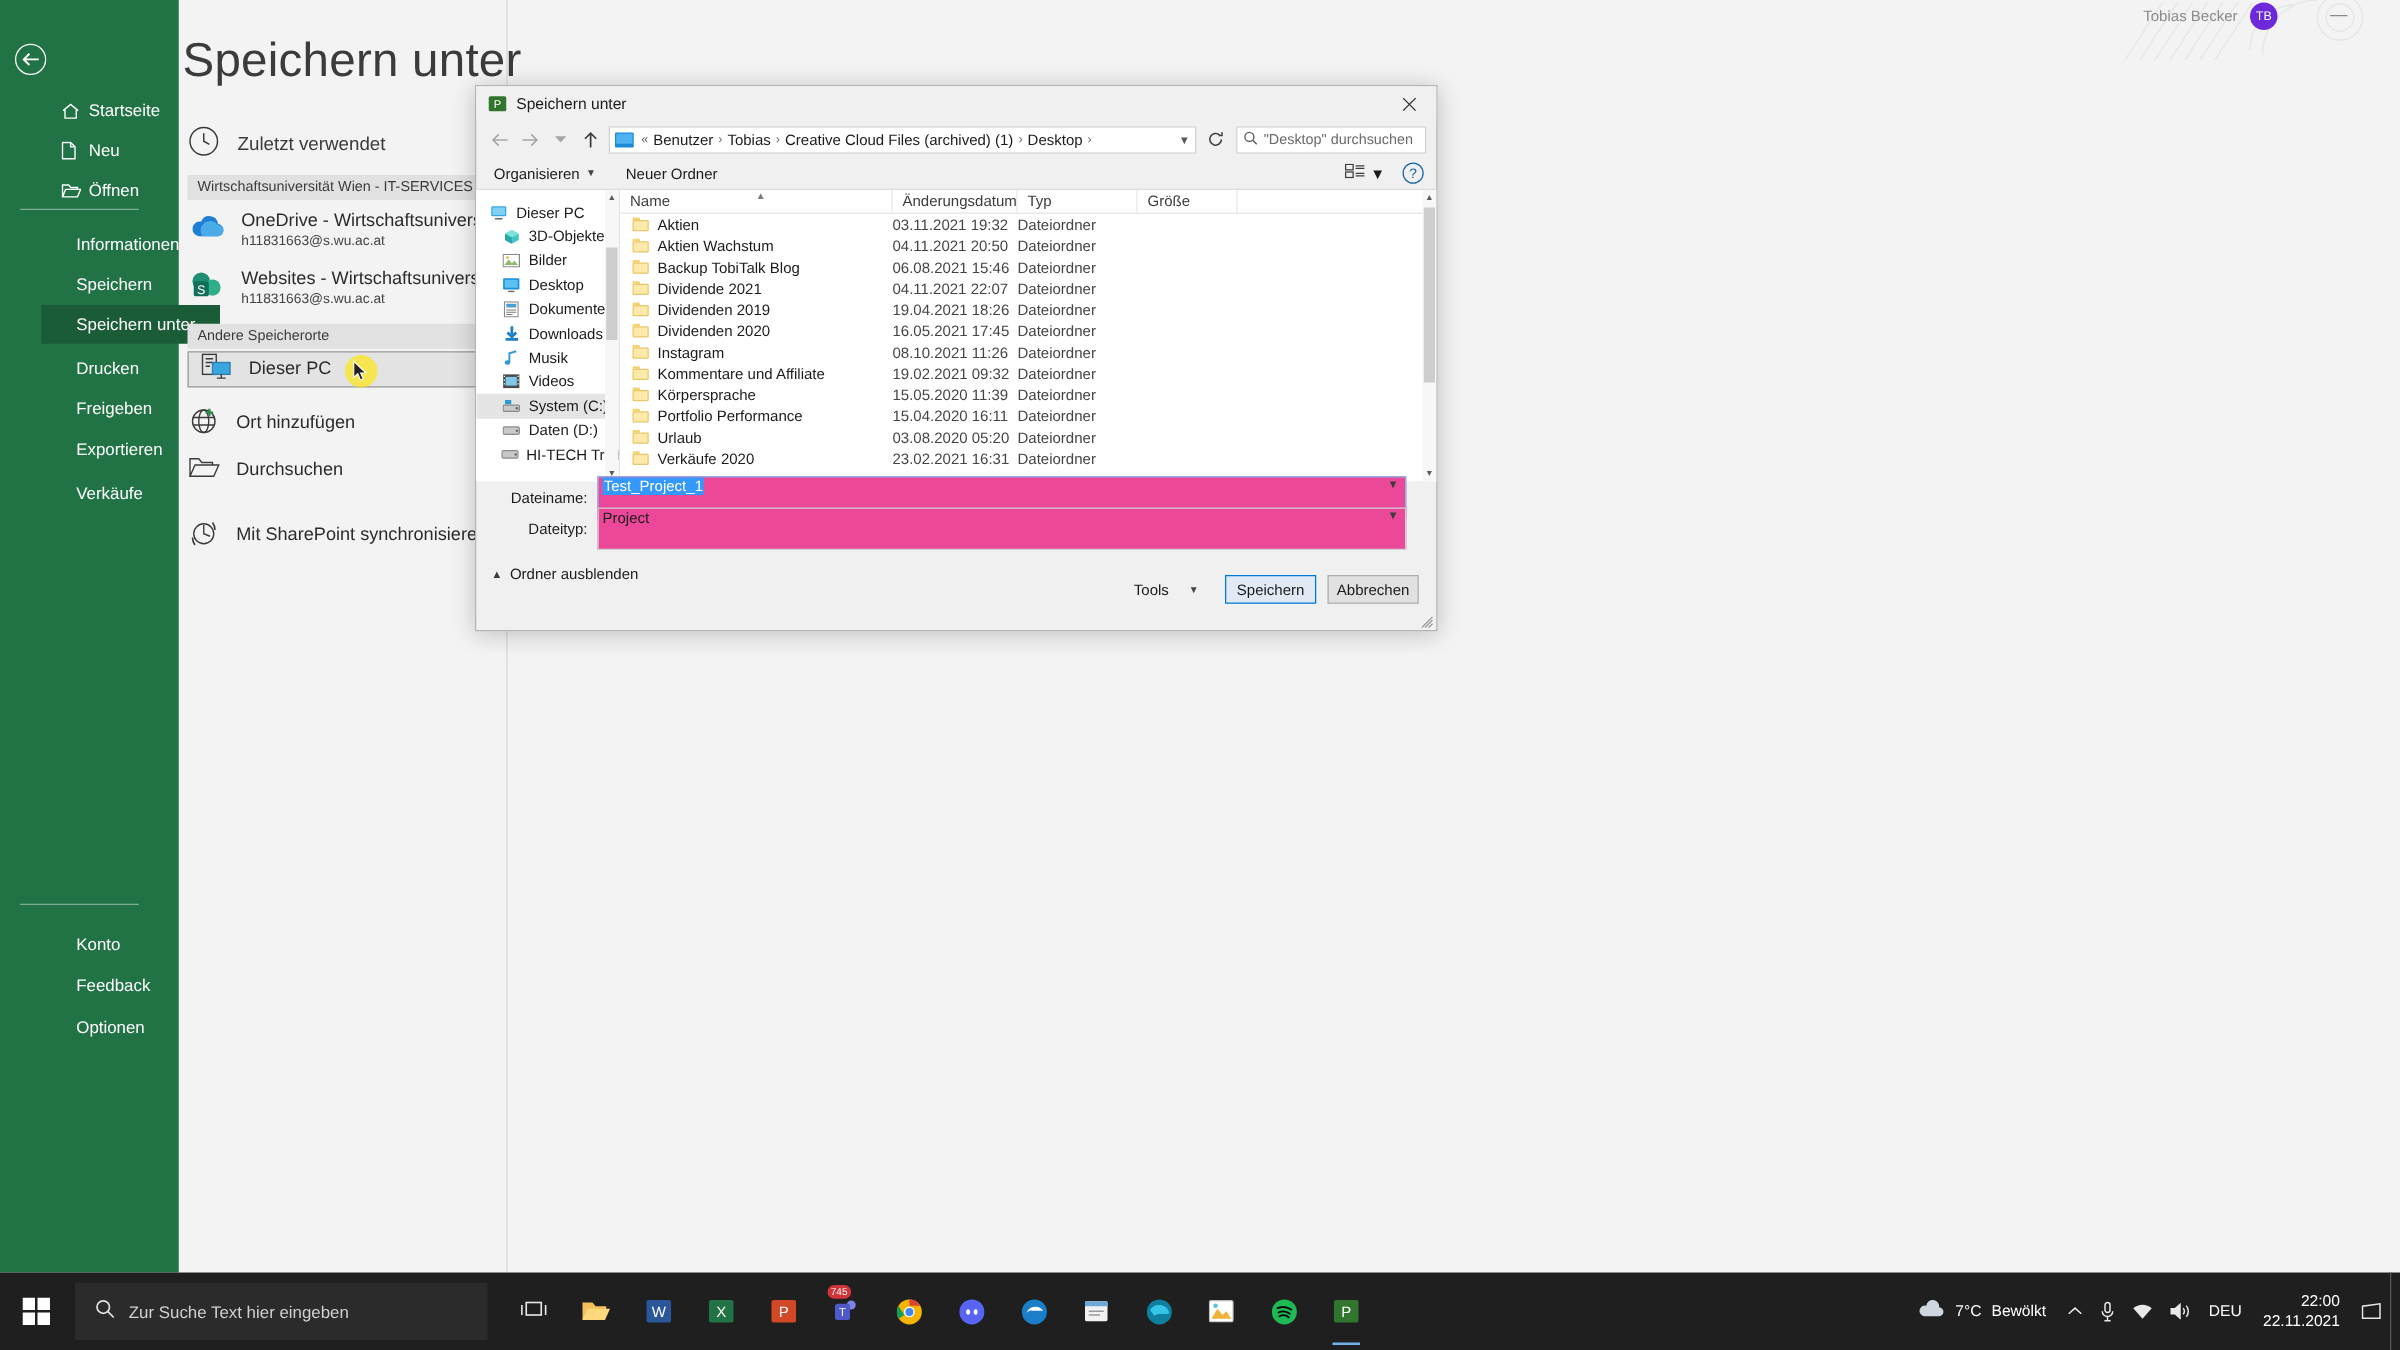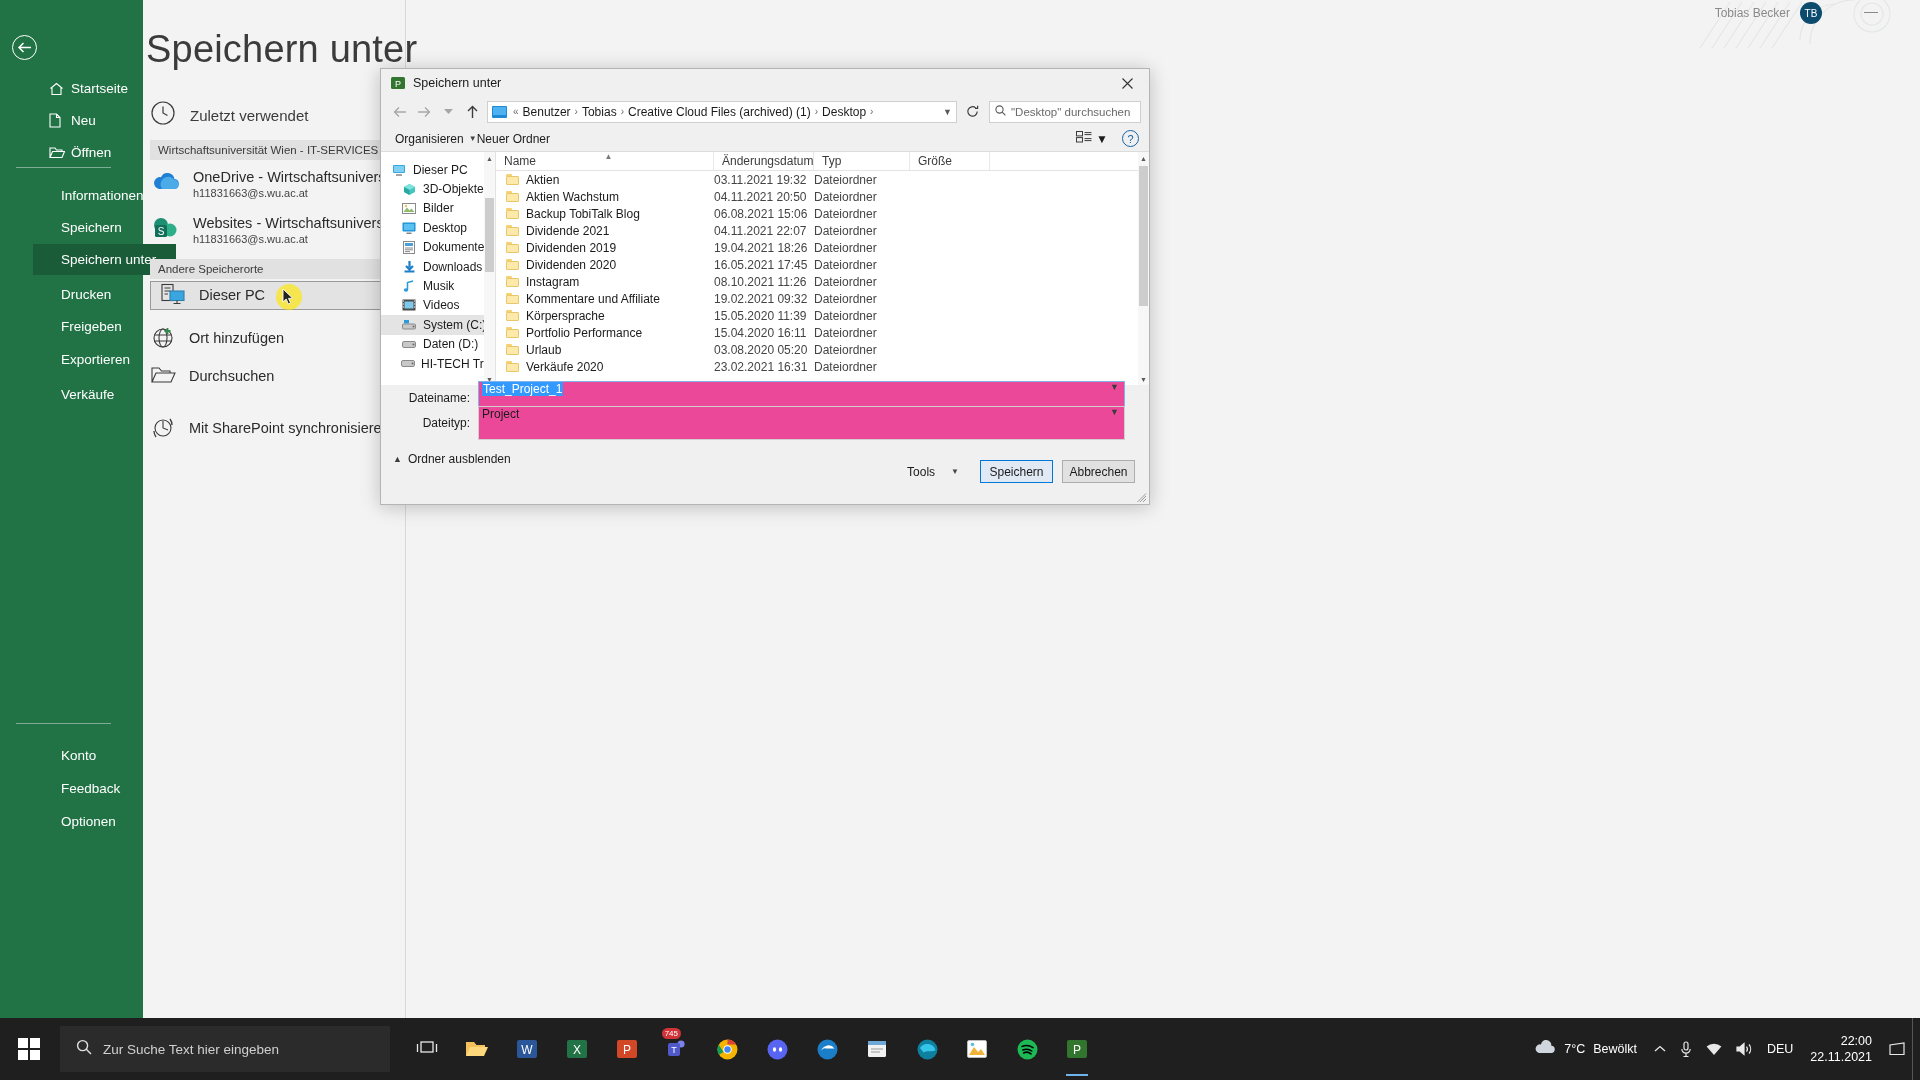--- a/index.html
+++ b/index.html
@@ -82,21 +82,21 @@
   
   .ppt-title {
     position: absolute; left: 0; right: 0; top: 6px; text-align: center;
     font-size: 12px; color: #6e6e6e;
   }
   .ppt-user {
     position: absolute; right: 130px; top: 6px; font-size: 12px; color: #8a8a8a;
   }
   .ppt-badge {
     position: absolute; right: 98px; top: 2px; width: 22px; height: 22px;
-    border-radius: 50%; background: #0c4a6e; color: #fff; font-size: 10px;
+    border-radius: 50%; background: #6d28d9; color: #fff; font-size: 10px;
     display: flex; align-items: center; justify-content: center;
   }
   .ppt-deco { position: absolute; right: 0; top: 0; width: 420px; height: 48px; opacity: .25; }
   .ppt-min { position: absolute; right: 42px; top: 12px; width: 14px; height: 1px; background: #8a8a8a; }
 
   
   .dlg {
     position: absolute; left: 380px; top: 68px; width: 770px; height: 437px;
     background: #f0f0f0; border: 1px solid #b4b4b4;
     box-shadow: 0 2px 18px rgba(0,0,0,0.22);
@@ -127,21 +127,21 @@
   .crumb-dd { position: absolute; right: 4px; font-size: 9px; color: #5a5a5a; }
   .crumb { font-size: 12px; color: #1b1b1b; padding: 0 2px; cursor: pointer; white-space: nowrap; }
   .crumb-sep { color: #6b6b6b; font-size: 10px; padding: 0 2px; }
   .refresh-btn { width: 22px; height: 22px; display:flex; align-items:center; justify-content:center; cursor:pointer; font-size: 12px; color:#3c3c3c; }
   .search-box {
     width: 152px; height: 22px; background: #fff; border: 1px solid #cfcfcf;
     display: flex; align-items: center; padding: 0 5px; gap: 5px; margin-left: 4px;
   }
   .search-box .ph { font-size: 11.5px; color: #6a6a6a; }
 
-  .dlg-cmd { height: 26px; display: flex; align-items: center; padding: 0 14px; border-bottom: 1px solid #dcdcdc; position: relative; }
+  .dlg-cmd { height: 26px; display: flex; align-items: center; padding: 0 14px; gap: 24px; border-bottom: 1px solid #dcdcdc; position: relative; }
   .cmd { font-size: 12px; color: #1b1b1b; cursor: pointer; display: flex; align-items: center; gap: 5px; }
   .cmd .caret { font-size: 8px; color: #444; }
   .cmd-right { position: absolute; right: 10px; display: flex; align-items: center; gap: 14px; }
   .viewmode { display: flex; align-items: center; gap: 4px; cursor: pointer; }
   .help-btn {
     width: 17px; height: 17px; border-radius: 50%; border: 1.3px solid #1565a8;
     color: #1565a8; font-size: 11px; display: flex; align-items: center; justify-content: center;
     cursor: pointer;
   }
 
@@ -671,21 +671,21 @@
               <div style="width: 80px;"></div>
             </div>
             <div class="fl-row">
               <div class="fl-name" style="width: 218px;">
                 <span class="folder-ic">
                   <span class="tab"></span>
                   <span class="bdy"></span>
                 </span>
                 <span>Backup TobiTalk Blog</span>
               </div>
-              <div class="fl-date" style="width: 100px;">06.08.2021 15:06</div>
+              <div class="fl-date" style="width: 100px;">06.08.2021 15:46</div>
               <div class="fl-type" style="width: 96px;">Dateiordner</div>
               <div style="width: 80px;"></div>
             </div>
             <div class="fl-row">
               <div class="fl-name" style="width: 218px;">
                 <span class="folder-ic">
                   <span class="tab"></span>
                   <span class="bdy"></span>
                 </span>
                 <span>Dividende 2021</span>

